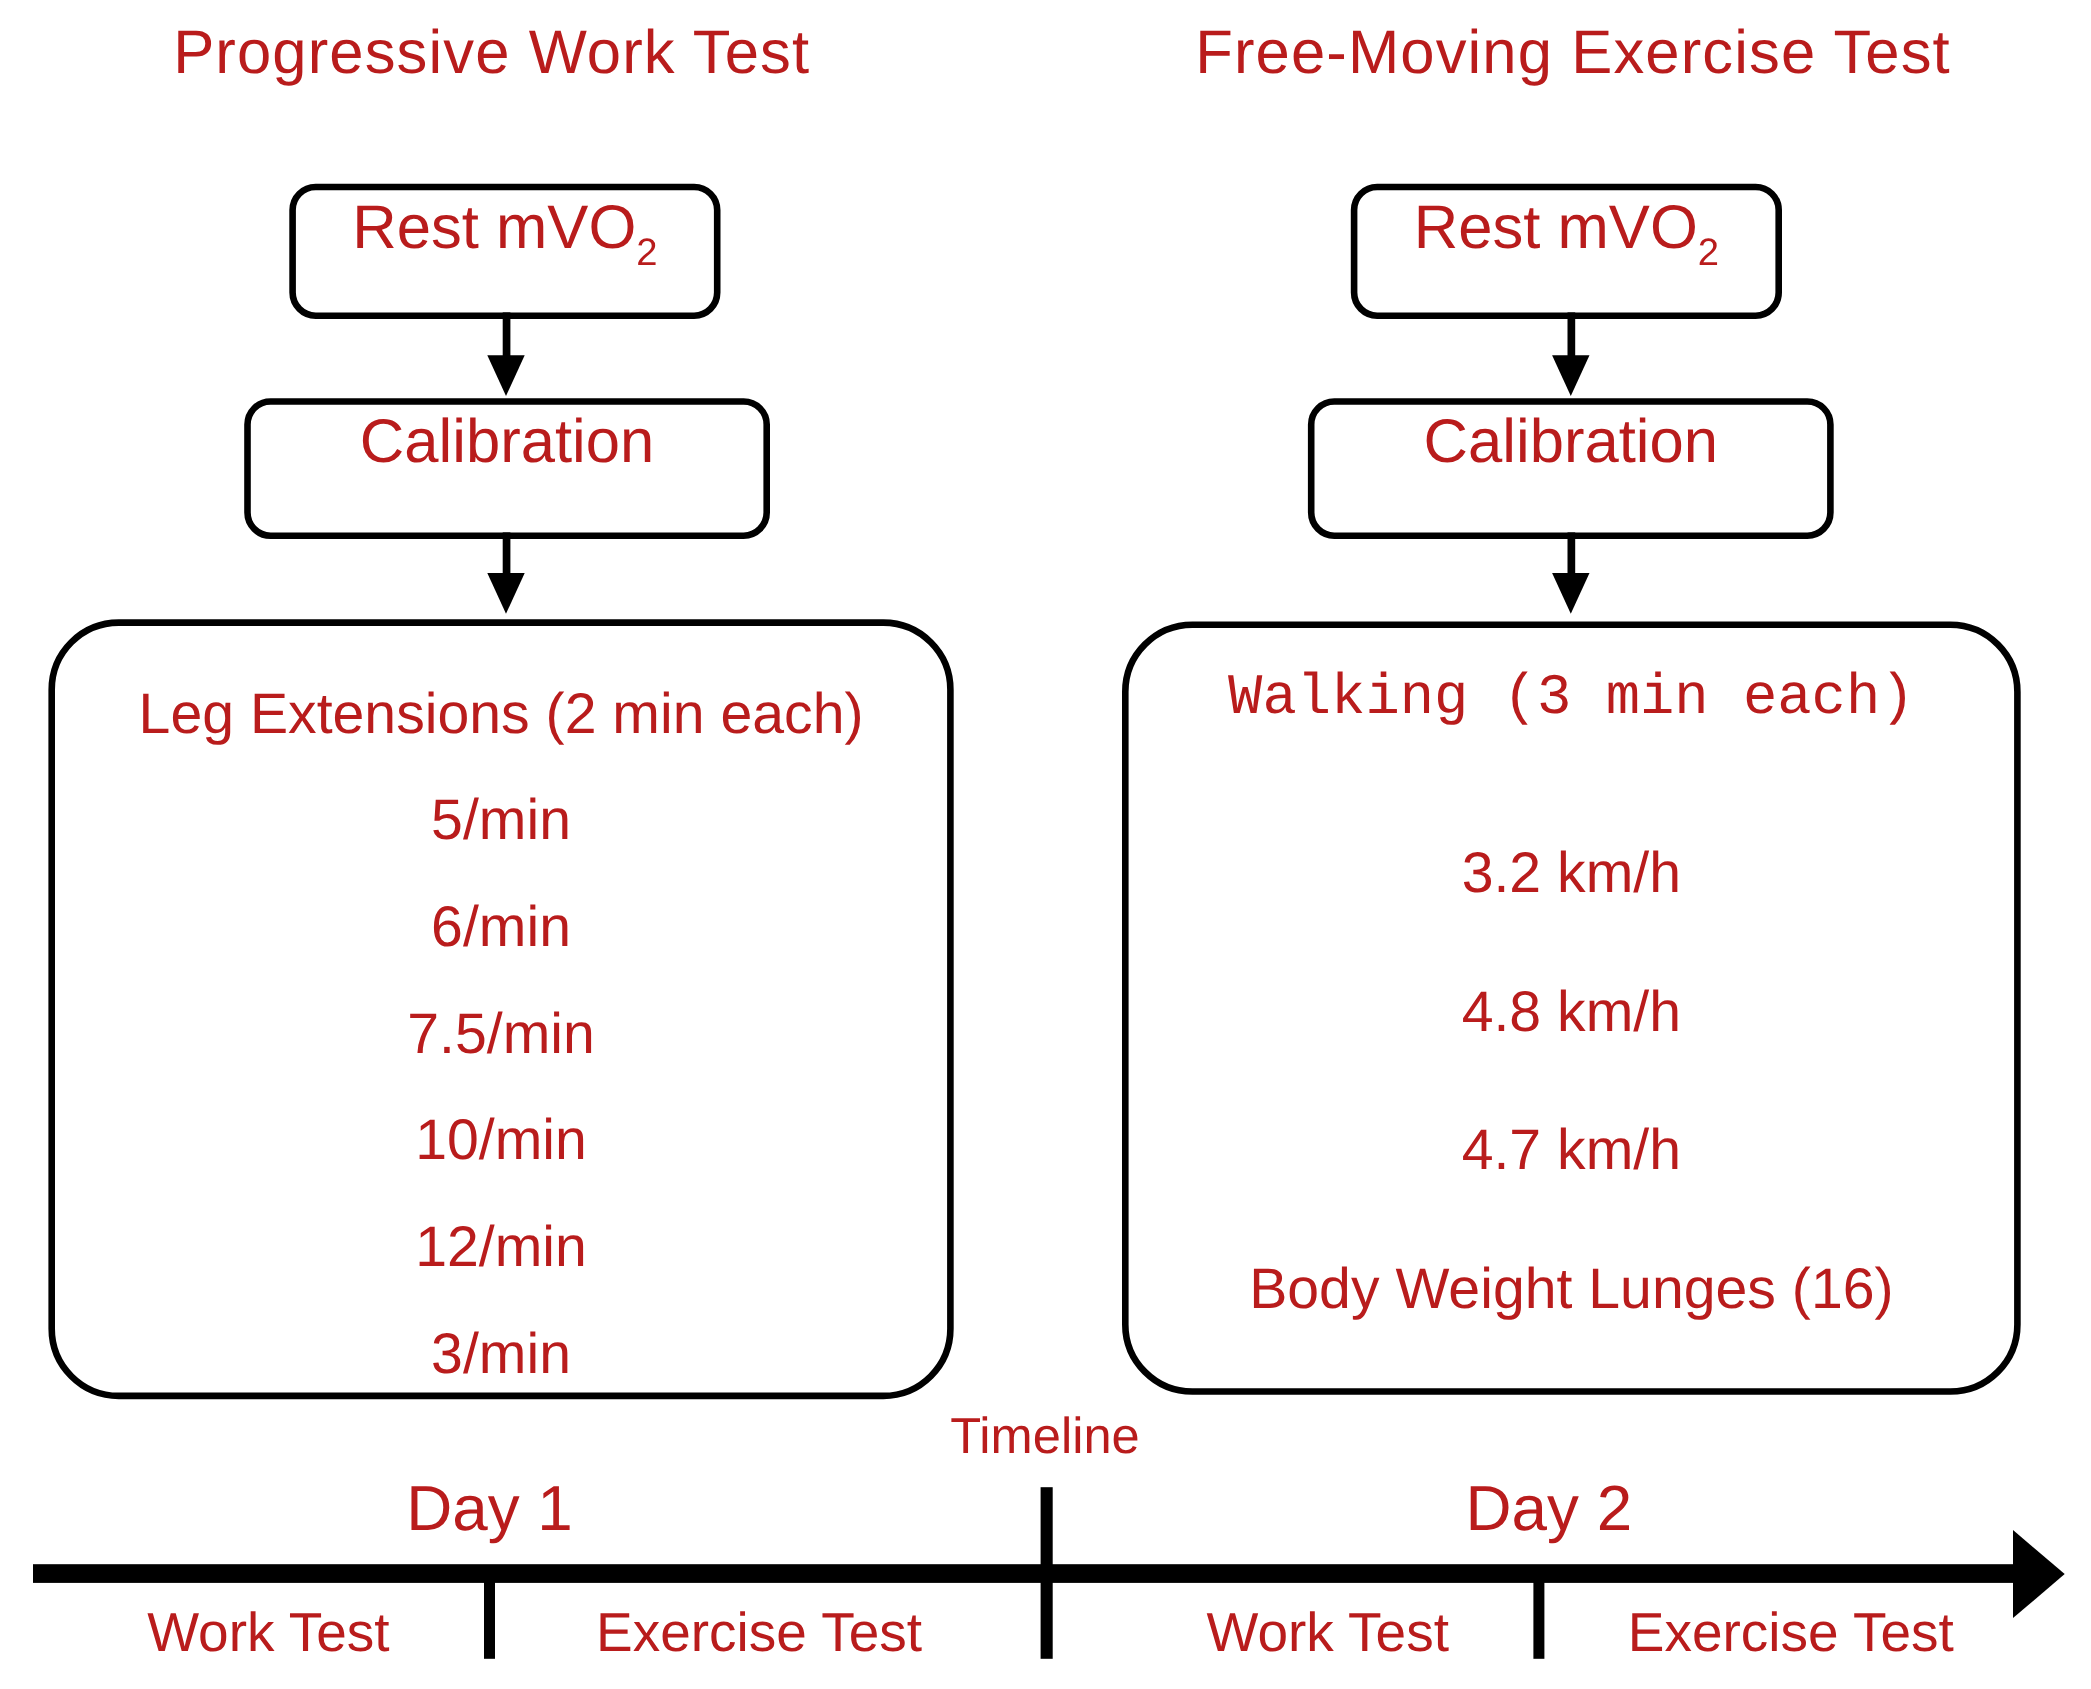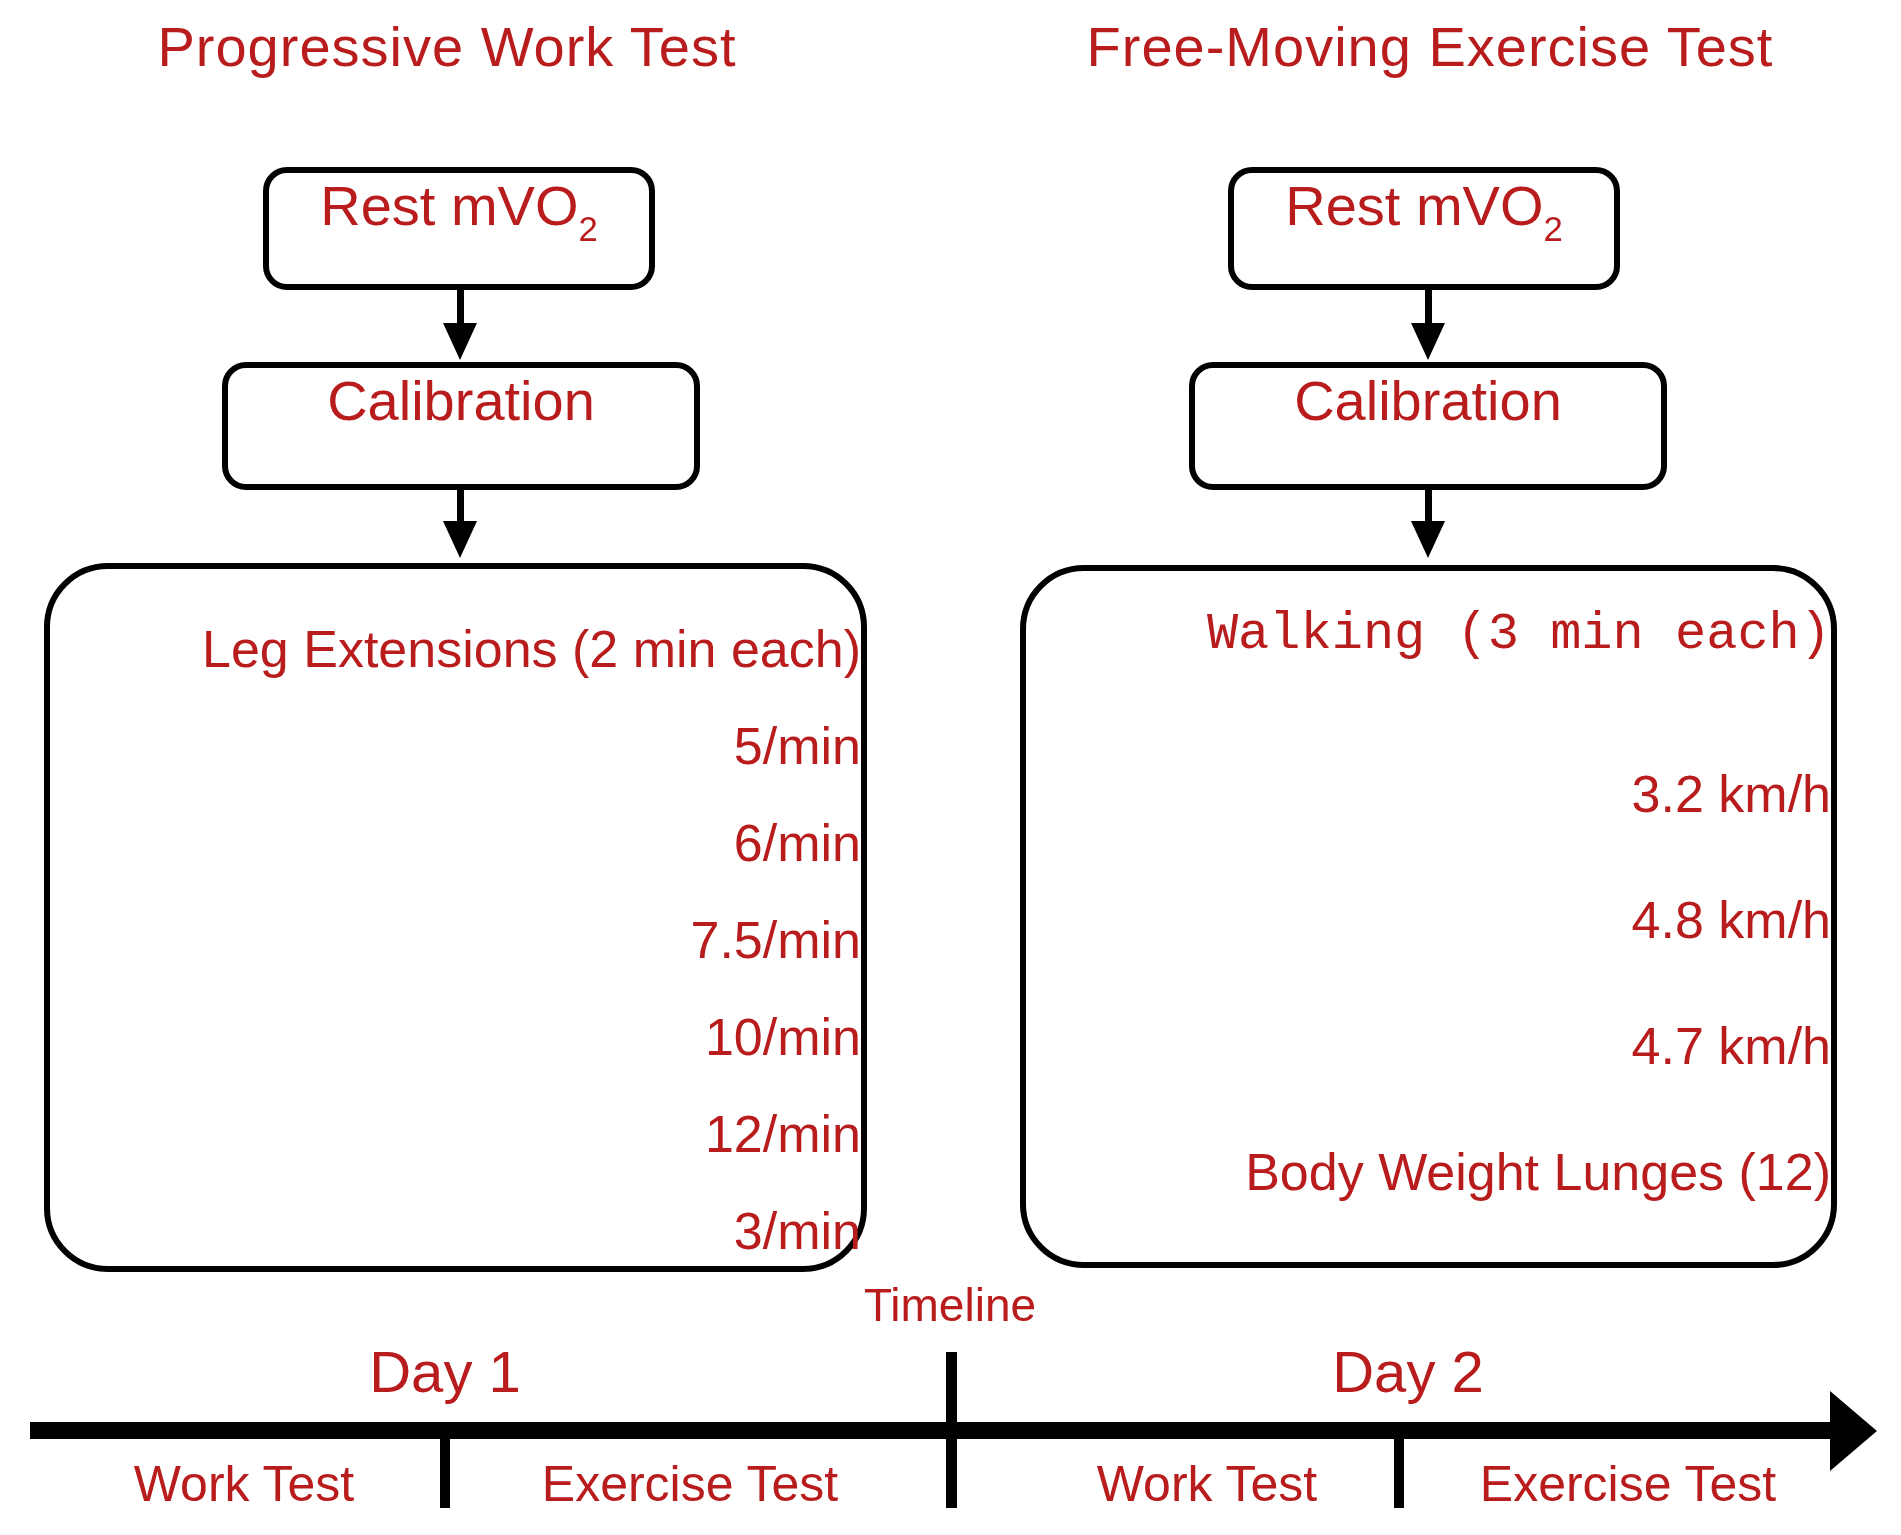--- a/index.html
+++ b/index.html
@@ -42,21 +42,21 @@
   .cal-left   { left: 222px;  top: 362px; width: 478px; height: 128px; }
   .cal-right  { left: 1189px; top: 362px; width: 478px; height: 128px; }
 
   .proto-box {
     position: absolute;
     border: 6px solid #000;
     border-radius: 64px;
     background: #fff;
     display: flex;
     flex-direction: column;
-    align-items: flex-end;
+    align-items: center;
     text-align: center;
     font-size: 52px;
     white-space: nowrap;
   }
   .proto-left  { left: 44px;   top: 563px; width: 823px; height: 709px; }
   .proto-right { left: 1020px; top: 565px; width: 817px; height: 703px; }
 
   .proto-header-l { margin-top: 50px; }
   .proto-header-r { margin-top: 34px; font-family: Liberation Mono, monospace; }
   .proto-item-l   { margin-top: 37px; }
@@ -168,21 +168,21 @@
     <span>Calibration</span>
   </div>
   <div class="connector-line" style="left:1425px; top:484px; height:42px;"></div>
   <div class="arrow-head-down" style="left:1411px; top:521px;"></div>
 
   <div class="proto-box proto-right">
     <div class="proto-header-r">Walking (3 min each)</div>
     <div class="proto-item-r-first">3.2 km/h</div>
     <div class="proto-item-r">4.8 km/h</div>
     <div class="proto-item-r">4.7 km/h</div>
-    <div class="proto-footer-r">Body Weight Lunges (12)</div>
+    <div class="proto-footer-r">Body Weight Lunges (16)</div>
   </div>
 
   <div class="timeline-label">Timeline</div>
 
   <div class="day-label day-1">Day 1</div>
   <div class="day-label day-2">Day 2</div>
 
   <div class="axis-line"></div>
   <div class="axis-arrow-head"></div>
 

